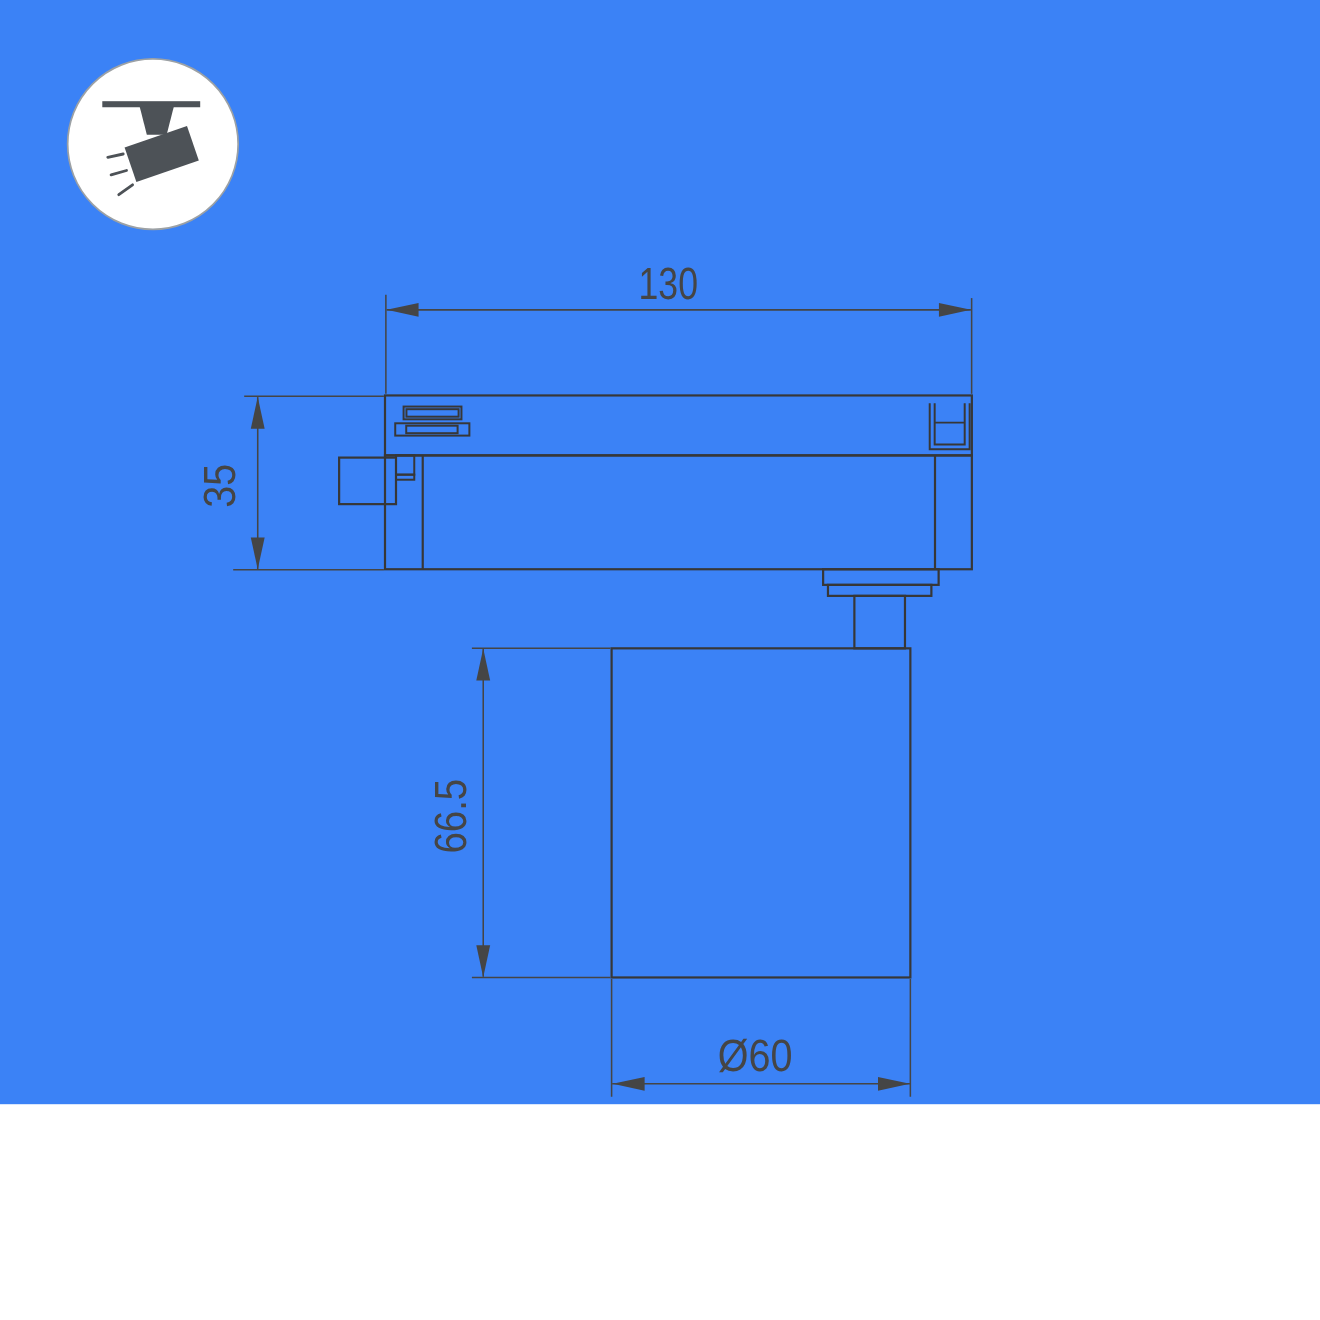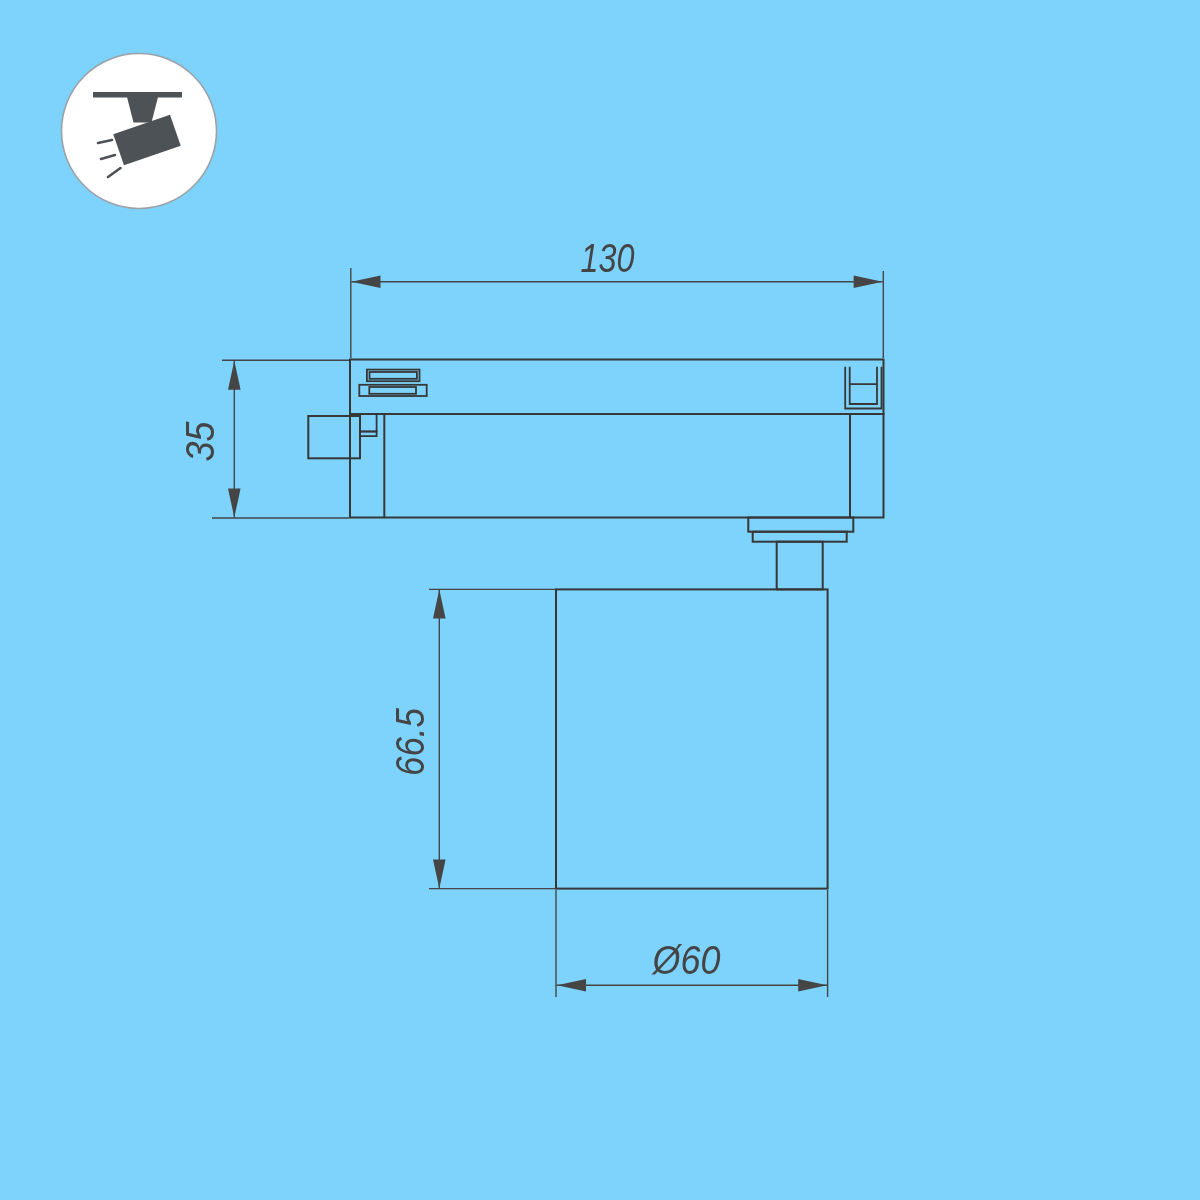--- a/index.html
+++ b/index.html
@@ -3,24 +3,23 @@
 <meta charset="utf-8">
 <style>
   html, body {
     margin: 0;
     padding: 0;
     background: #ffffff;
   }
   .canvas {
     position: relative;
     width: 1200px;
-    height: 1200px;
-    background: #7dd3fc;
+    height: 1004px;
+    background: #3b82f6;
     font-family: "Liberation Sans", sans-serif;
-    font-style: italic;
   }
   svg text {
     font-family: "Liberation Sans", sans-serif;
     font-weight: 400;
   }
 </style>
 </head>
 <body>
 
 <div class="canvas">

